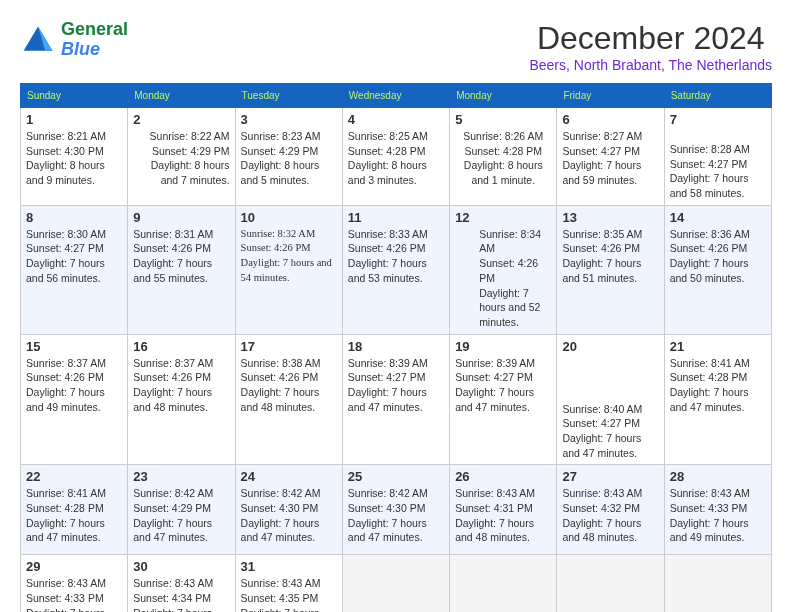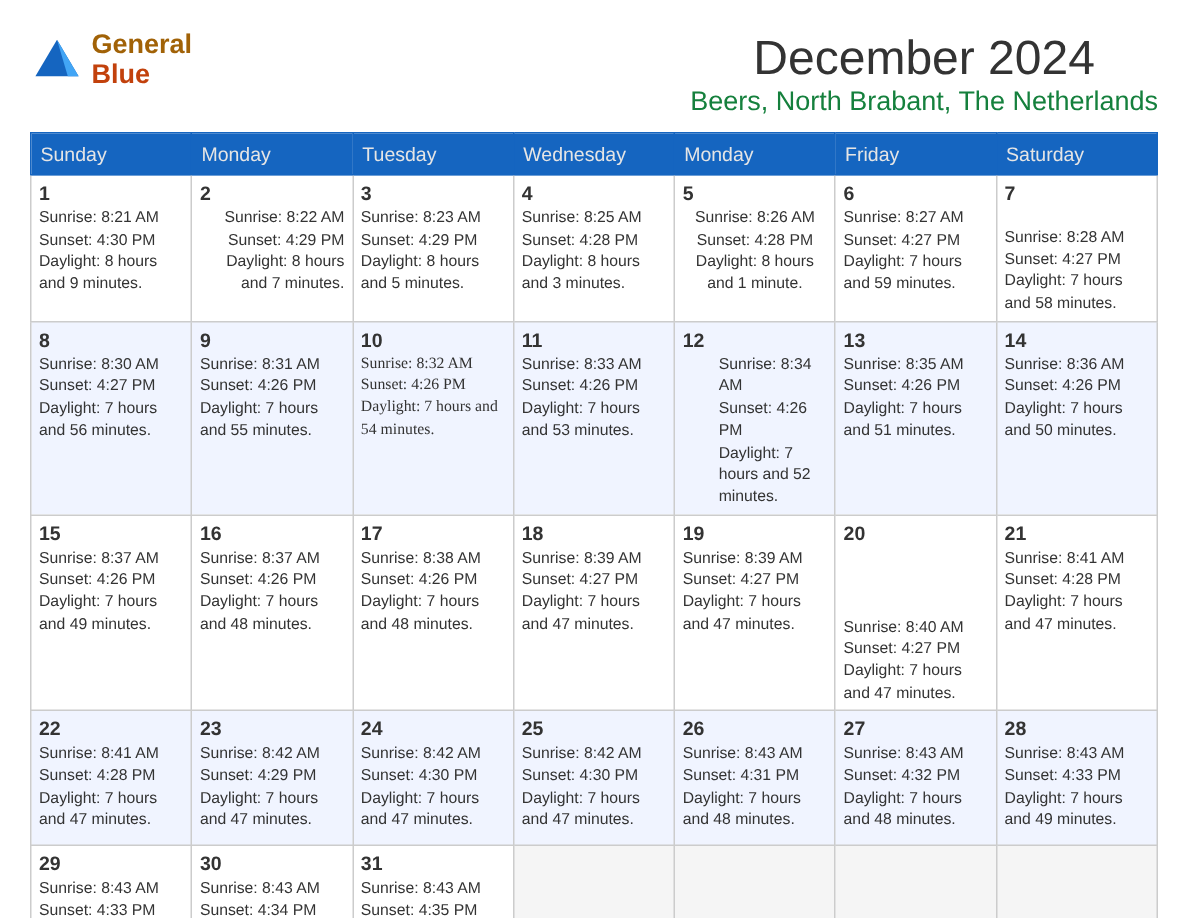--- a/index.html
+++ b/index.html
@@ -19,49 +19,49 @@
     .logo {
       display: flex;
       align-items: center;
       gap: 5px;
     }
     .logo-text {
       font-size: 18px;
       font-weight: bold;
       line-height: 1.1;
     }
-    .logo-general { color: #a16207; }
-    .logo-blue { color: #c2410c; }
+    .logo-general { color: #15803d; }
+    .logo-blue { color: #3b82f6; font-style: italic; }
     .logo-icon {
       width: 36px;
       height: 36px;
     }
     .title-block {
       text-align: center;
     }
     .month-title {
       font-size: 32px;
       font-weight: normal;
       color: #333;
     }
     .location {
-      font-size: 18px;
-      color: #15803d;
+      font-size: 14px;
+      color: #6d28d9;
     }
     table {
       width: 100%;
       border-collapse: collapse;
       font-size: 11px;
     }
     th {
       background-color: #1565c0;
-      color: #e5e5e5;
+      color: #bef264;
       text-align: left;
       padding: 6px 6px;
-      font-size: 13px;
+      font-size: 10px;
       font-weight: normal;
       border: 1px solid #1565c0;
     }
     td {
       border: 1px solid #ccc;
       vertical-align: top;
       padding: 4px 5px;
       width: 14.28%;
       min-height: 80px;
       height: 90px;

